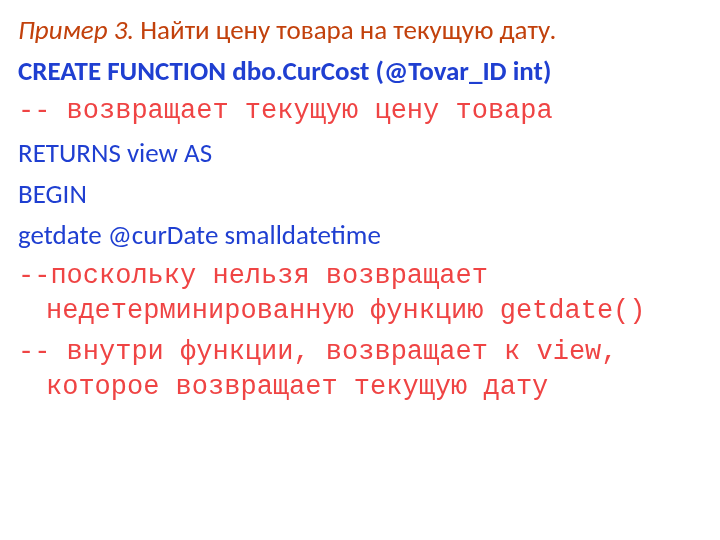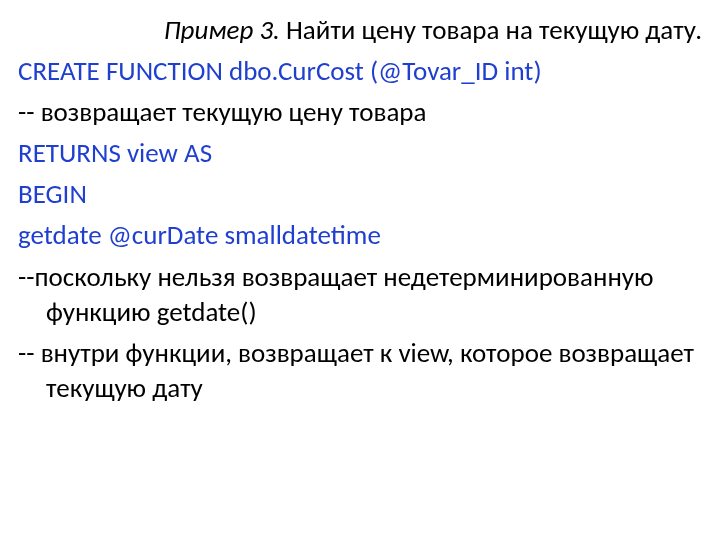--- a/index.html
+++ b/index.html
@@ -17,32 +17,33 @@
       padding: 12px 18px;
       color: #000000;
     }
     .line {
       margin-bottom: 6px;
     }
     .title-italic {
       font-style: italic;
     }
     .black {
-      color: #000000;
-      text-align: right;
+      color: #c2410c;
     }
     .blue {
       color: #1f3fd1;
     }
     .green {
-      color: #000000;
+      color: #ef4444;
+      font-family: Liberation Mono, monospace;
     }
     .hang {
       padding-left: 28px;
       text-indent: -28px;
+      font-weight: bold;
     }
     .hang2 {
       padding-left: 28px;
       text-indent: -28px;
     }
   </style>
 </head>
 <body>
 
 <div class="line black">

